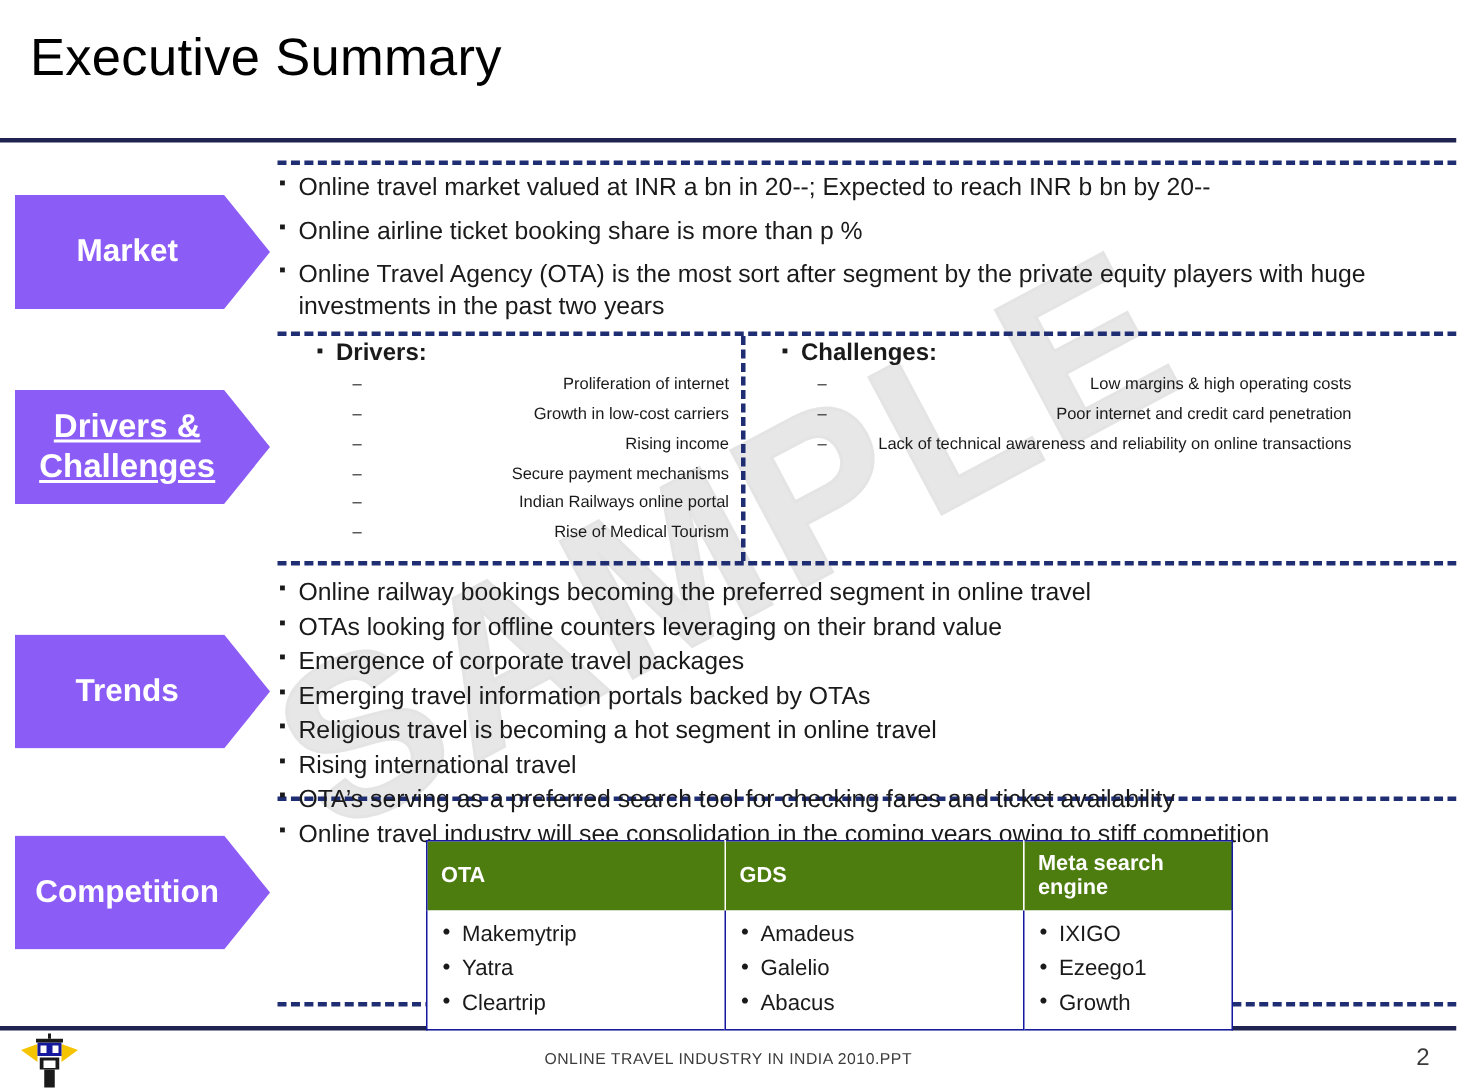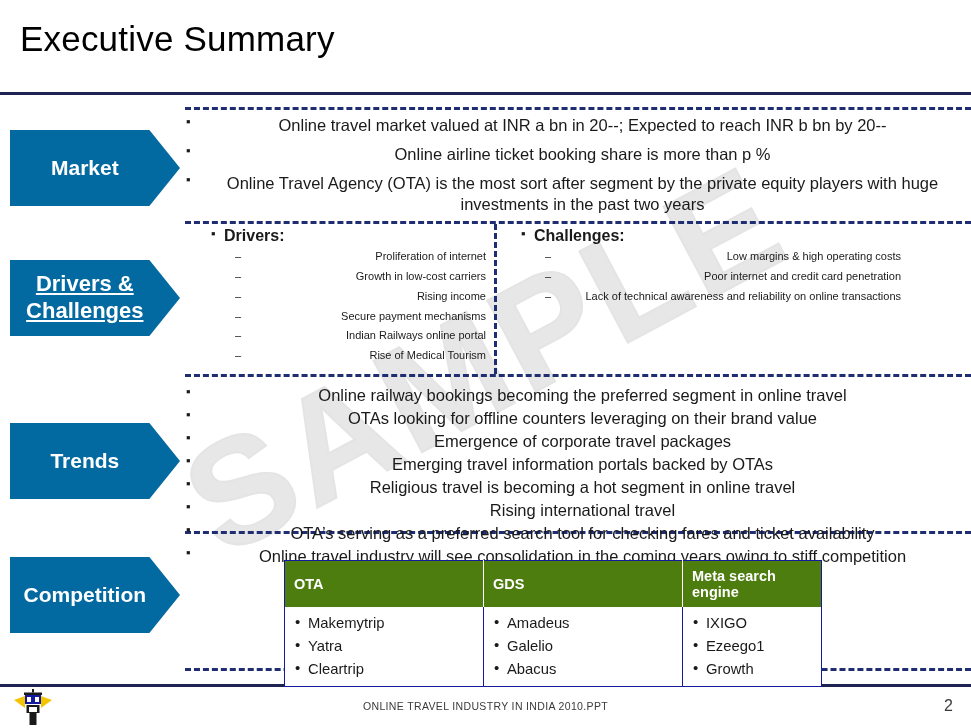--- a/index.html
+++ b/index.html
@@ -41,38 +41,38 @@
   .dash-h{
     position:absolute;height:0;border-top:3px dashed #1f2d72;z-index:2;
   }
   .dash-v{
     position:absolute;width:0;border-left:3px dashed #1f2d72;z-index:2;
   }
 
   
   .chev{
     position:absolute;z-index:4;
-    background:#0369a1;
+    background:#8b5cf6;
     display:flex;align-items:center;justify-content:center;
     color:#ffffff;font-weight:700;text-align:center;
     line-height:1.22;
     -webkit-clip-path:polygon(0 0, 82% 0, 100% 50%, 82% 100%, 0 100%);
     clip-path:polygon(0 0, 82% 0, 100% 50%, 82% 100%, 0 100%);
   }
   .chev .chev-txt{display:block;padding-right:12%;}
 
   #chev-market{left:10px;top:130px;width:170px;height:76px;font-size:21px;}
   #chev-drivers{left:10px;top:260px;width:170px;height:76px;font-size:22px;text-decoration:underline;}
   #chev-trends{left:10px;top:423px;width:170px;height:76px;font-size:21px;}
   #chev-competition{left:10px;top:557px;width:170px;height:76px;font-size:21px;}
 
   
   .block{position:absolute;z-index:3;}
 
-  ul.b1{list-style:none;margin:0;padding:0;text-align:center;}
+  ul.b1{list-style:none;margin:0;padding:0;}
   ul.b1 > li{
     position:relative;padding-left:13px;margin:0 0 8px 0;
     font-size:16.5px;line-height:1.27;color:#1a1a1a;
   }
   ul.b1 > li:before{
     content:"▪";position:absolute;left:0;top:-1px;
     font-size:13px;color:#1a1a1a;line-height:1.3;
   }
 
   ul.tight > li{margin:0 0 2px 0;font-size:16.5px;}

